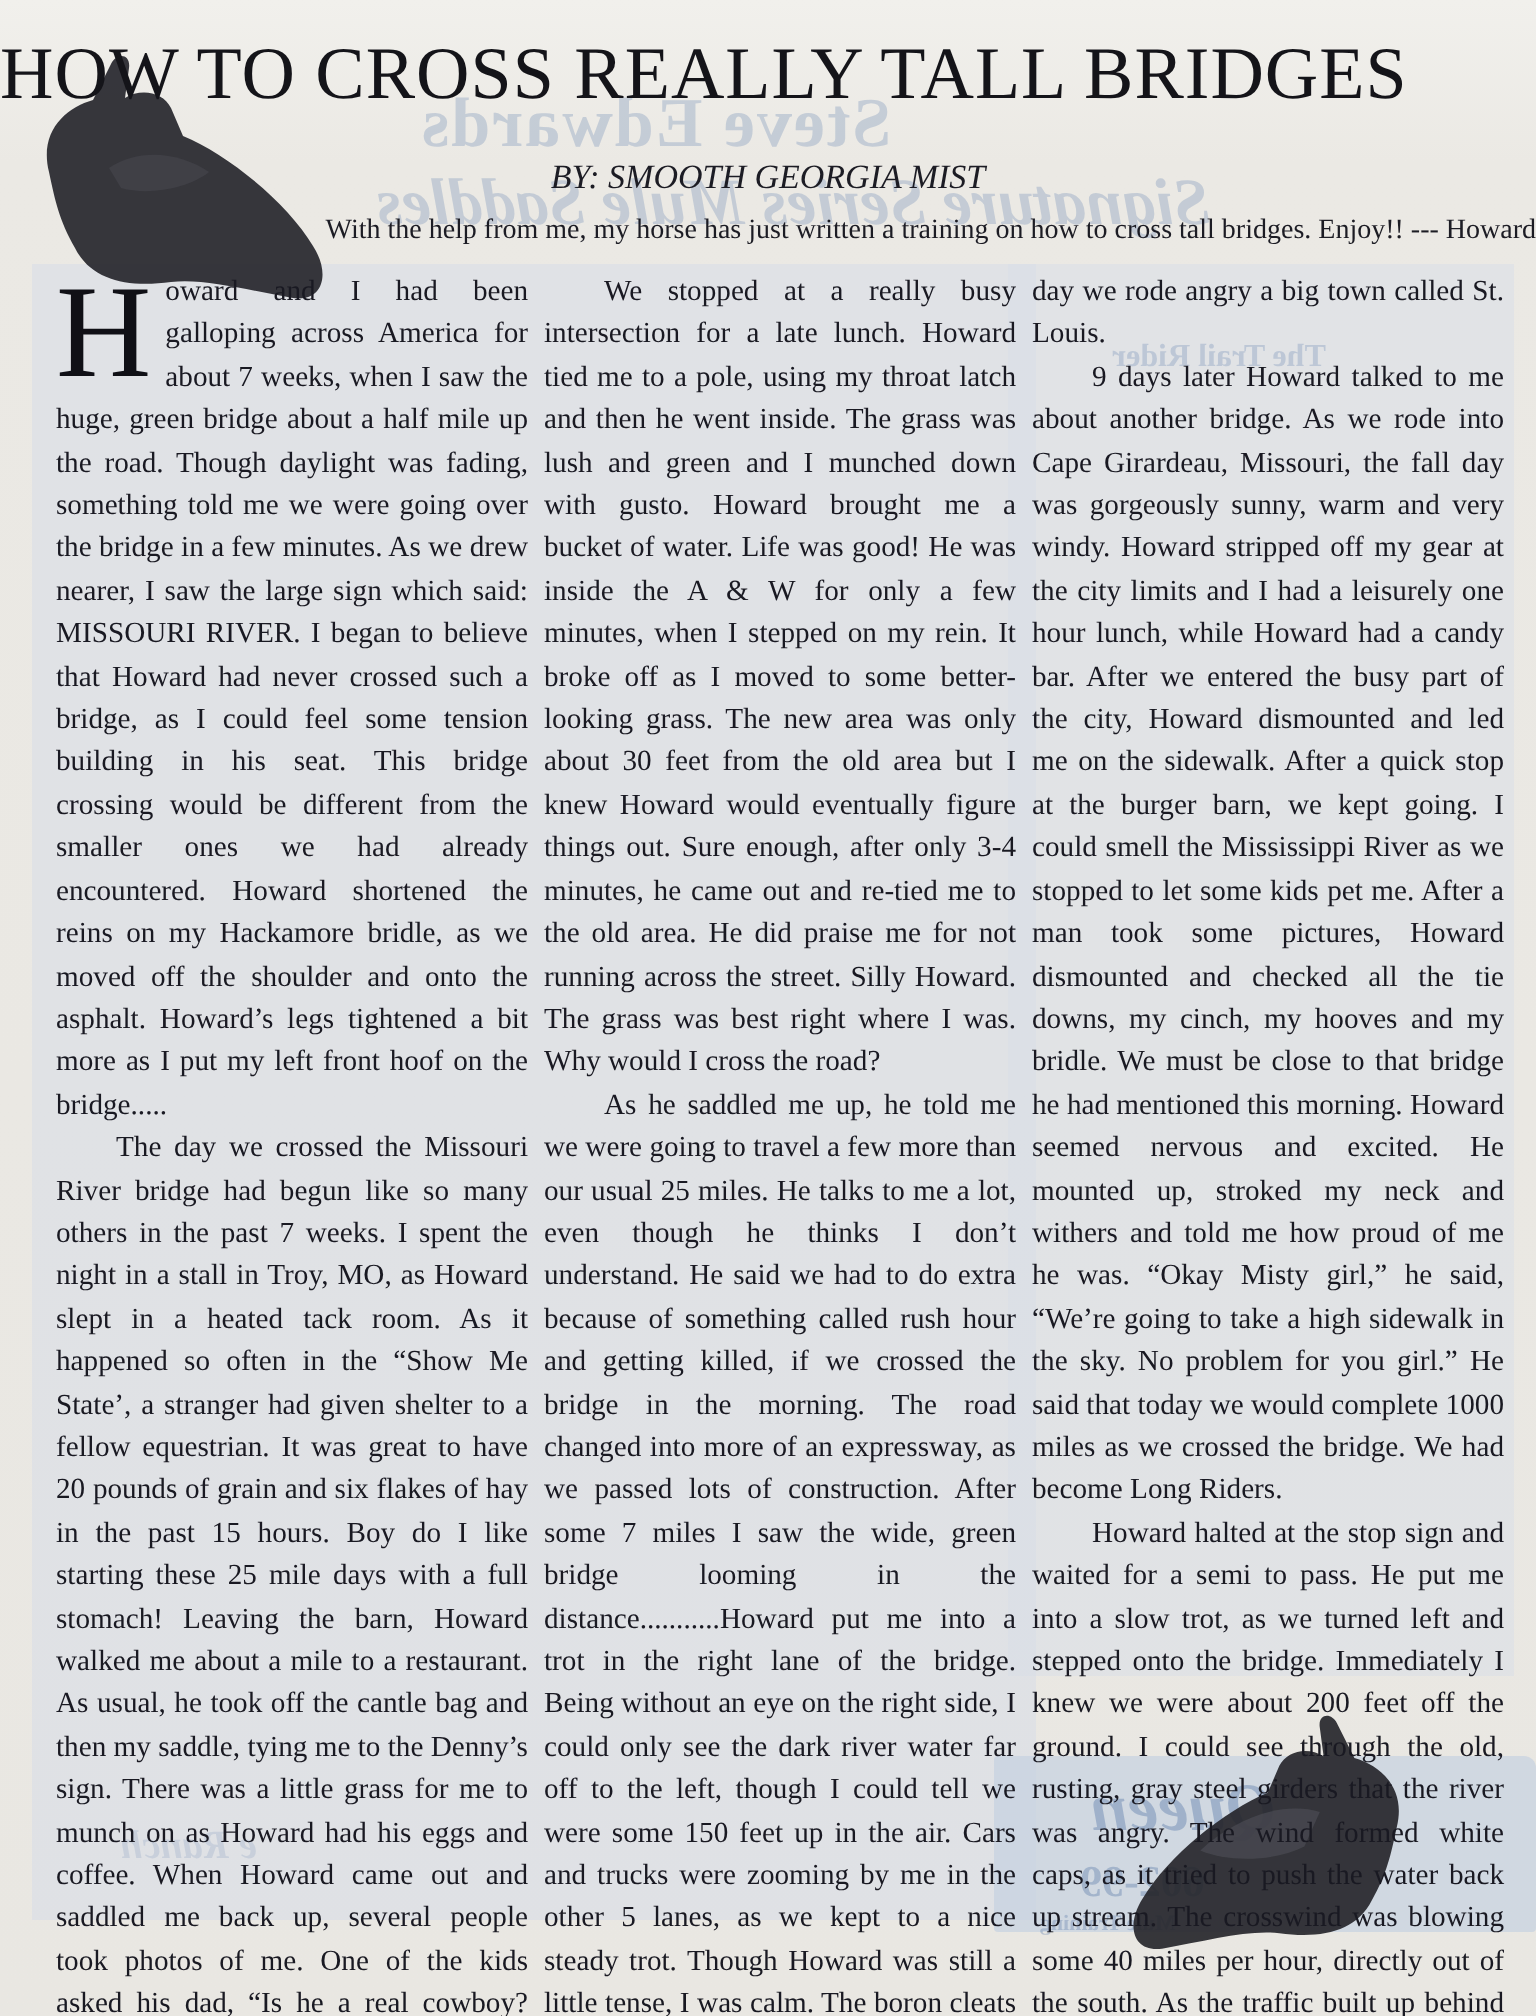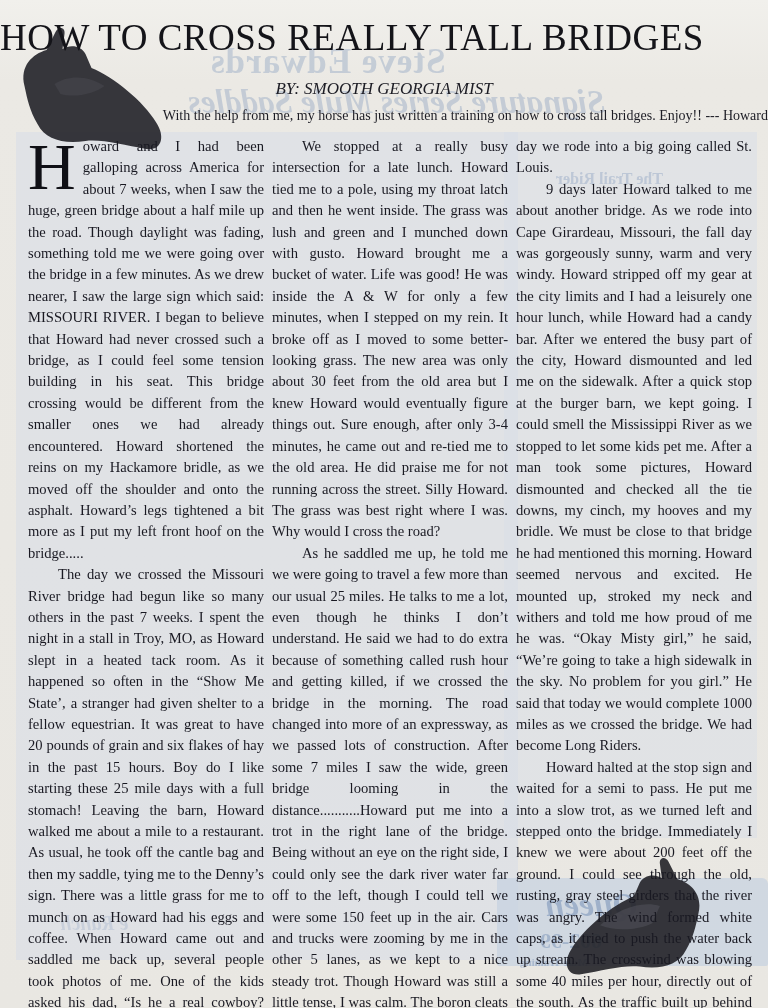--- a/index.html
+++ b/index.html
@@ -82,19 +82,19 @@
   <div class="columns">
     <div class="col">
         <p class="drop"><span class="dropcap">H</span>oward and I had been galloping across America for about 7 weeks, when I saw the huge, green bridge about a half mile up the road.  Though daylight was fading, something told me we were going over the bridge in a few minutes.  As we drew nearer, I saw the large sign which said: MISSOURI RIVER.  I began to believe that Howard had never crossed such a bridge, as I could feel some tension building in his seat.  This bridge crossing would be different from the smaller ones we had already encountered.  Howard shortened the reins on my Hackamore bridle, as we moved off the shoulder and onto the asphalt.  Howard’s legs tightened a bit more as I put my left front hoof on the bridge.....</p>
         <p>The day we crossed the Missouri River bridge had begun like so many others in the past 7 weeks.  I spent the night in a stall in Troy, MO, as Howard slept in a heated tack room.  As it happened so often in the “Show Me State’, a stranger had given shelter to a fellow equestrian. It was great to have 20 pounds of grain and six flakes of hay in the past 15 hours.  Boy do I like starting these 25 mile days with a full stomach!  Leaving the barn, Howard walked me about a mile to a restaurant.  As usual, he took off the cantle bag and then my saddle, tying me to the Denny’s sign.  There was a little grass for me to munch on as Howard had his eggs and coffee.  When Howard came out and saddled me back up, several people took photos of me.  One of the kids asked his dad, “Is he a real cowboy?  Sure is, son” the dad replied.  “Where you from?”  The man asked, “Texas,”  Howard said.  The man took a few more pictures.  I am used to those little flashes of light.  In fact, nothing bothers me, except goats and sheep.  I am sure they will eat me, if I give them the chance.</p>
       </div>
     <div class="col">
         <p>We stopped at a really busy intersection for a late lunch.  Howard tied me to a pole, using my throat latch and then he went inside.  The grass was lush and green and I munched down with gusto. Howard brought me a bucket of water. Life was good!  He was inside the A &amp; W for only a few minutes, when I stepped on my rein.  It broke off as I moved to some better-looking grass.  The new area was only about 30 feet from the old area but I knew Howard would eventually figure things out.  Sure enough, after only 3-4 minutes, he came out and re-tied me to the old area.  He did praise me for not running across the street.  Silly Howard. The grass was best right where I was. Why would I cross the road?</p>
         <p>As he saddled me up, he told me we were going to travel a few more than our usual 25 miles.  He talks to me a lot, even though he thinks I don’t understand. He said we had to do extra because of something called rush hour and getting killed, if we crossed the bridge in the morning. The road changed into more of an expressway, as we passed lots of construction.  After some 7 miles I saw the wide, green bridge looming in the distance...........Howard put me into a trot in the right lane of the bridge.  Being without an eye on the right side, I could only see the dark river water far off to the left, though I could tell we were some 150 feet up in the air.  Cars and trucks were zooming by me in the other 5 lanes, as we kept to a nice steady trot.  Though Howard was still a little tense, I was calm.  The boron cleats on my shoes gave me excellent traction.  The five minute ride was uneventful and we trotted off. A few minutes later we loped onto some pumpkin farm called Rombach’s. Howard got me 6 flakes of hay and water, so dinner wasn’t so bad.  The next</p>
       </div>
     <div class="col">
-        <p class="no-indent">day we rode into a big going called St. Louis.</p>
+        <p class="no-indent">day we rode angry a big town called St. Louis.</p>
         <p>9 days later Howard talked to me about another bridge.  As we rode into Cape Girardeau, Missouri, the fall day was gorgeously sunny, warm and very windy. Howard stripped off my gear at the city limits and I had a leisurely one hour lunch, while Howard had a candy bar.  After we entered the busy part of the city, Howard dismounted and led me on the sidewalk.  After a quick stop at the burger barn, we kept going.  I could smell the Mississippi River as we stopped to let some kids pet me. After a man took some pictures, Howard dismounted and checked all the tie downs, my cinch, my hooves and my bridle.  We must be close to that bridge he had mentioned this morning.  Howard seemed nervous and excited.  He mounted up, stroked my neck and withers and told me how proud of me he was. “Okay Misty girl,” he said, “We’re going to take a high sidewalk in the sky.  No problem for you girl.”   He said that today we would complete 1000 miles as we crossed the bridge.  We had become Long Riders.</p>
         <p>Howard halted at the stop sign and waited for a semi to pass.  He put me into a slow trot, as we turned left and stepped onto the bridge. Immediately I knew we were about 200 feet off the ground.  I could see through the old, rusting, gray steel girders that the river was angry.  The wind formed white caps, as it tried to push the water back up stream. The crosswind was blowing some 40 miles per hour, directly out of the south. As the traffic built up behind us, I felt Howard’s tension in his seat and legs.</p>
       </div>
   </div>
 
 </div>
 
 </body></html>

